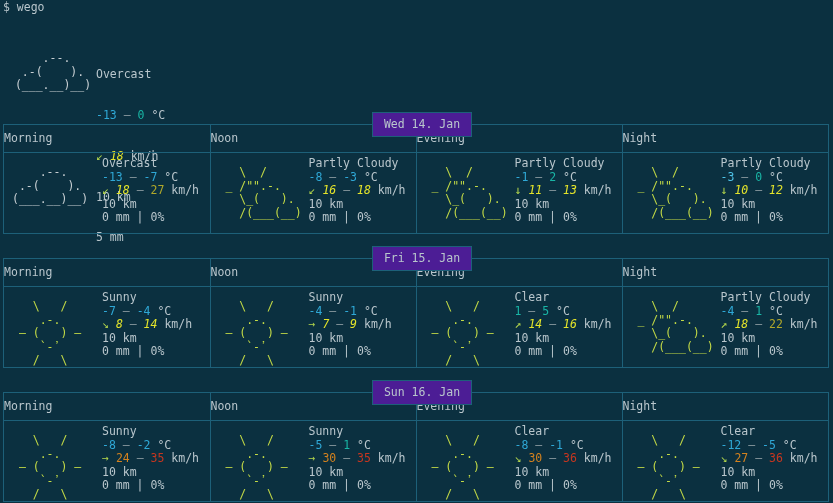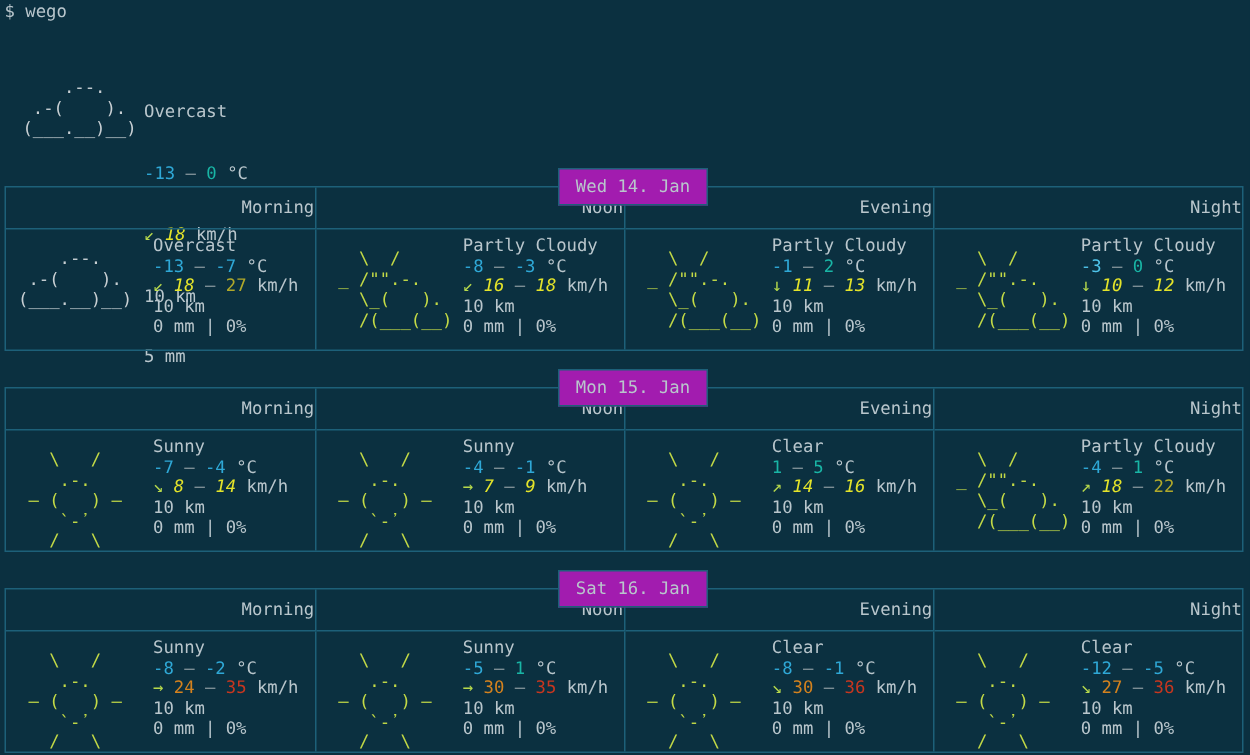--- a/index.html
+++ b/index.html
@@ -79,41 +79,41 @@
   .day.d3 { top: 392px; }
 
   .daytab {
     position: absolute;
     top: -13px;
     left: 368px;
     width: 100px;
     height: 25px;
     box-sizing: border-box;
     border: 1px solid #1d6079;
-    background: #a21caf;
+    background: #4c1d95;
     text-align: center;
     line-height: 23px;
     color: #b9c6cc;
     z-index: 3;
   }
 
   table.slots {
     border-collapse: collapse;
     width: 100%;
     table-layout: fixed;
   }
   table.slots td, table.slots th {
     border: 0;
     padding: 0;
     vertical-align: top;
   }
   table.slots th.slot-head {
     height: 27px;
     line-height: 27px;
-    text-align: right;
+    text-align: left;
     font-weight: normal;
     color: #b9c6cc;
     border-bottom: 1px solid #1d6079;
   }
   table.slots th.slot-head + th.slot-head,
   table.slots td.slot-cell + td.slot-cell {
     border-left: 1px solid #1d6079;
   }
   td.slot-cell {
     height: 80px;
@@ -222,21 +222,21 @@
    /(___(__) </div>
                 <div class="info"><div class="line"><span class="c-gray">Partly Cloudy</span></div><div class="line"><span class="c-cyanb">-3</span><span class="c-dim"> — </span><span class="c-teal">0</span><span class="c-gray"> </span><span class="c-gray">°C</span></div><div class="line"><span class="c-lgreen">↓</span><span class="c-gray"> </span><span class="c-yellow">10</span><span class="c-dim"> — </span><span class="c-yellow">12</span><span class="c-gray"> </span><span class="c-gray">km/h</span></div><div class="line"><span class="c-gray">10 km</span></div><div class="line"><span class="c-gray">0 mm | 0%</span></div></div>
               </div>
             </td>
           </tr>
         </tbody>
     </table>
   </div>
 
   <div class="day d2">
-    <div class="daytab">Mon 15. Jan</div>
+    <div class="daytab">Fri 15. Jan</div>
     <table class="slots">
       <thead>
           <tr>
             <th class="slot-head">Morning</th>
             <th class="slot-head">Noon</th>
             <th class="slot-head">Evening</th>
             <th class="slot-head">Night</th>
           </tr>
         </thead>
       <tbody>
@@ -279,21 +279,21 @@
    /(___(__) </div>
                 <div class="info"><div class="line"><span class="c-gray">Partly Cloudy</span></div><div class="line"><span class="c-cyan">-4</span><span class="c-dim"> — </span><span class="c-teal">1</span><span class="c-gray"> </span><span class="c-gray">°C</span></div><div class="line"><span class="c-lgreen">↗</span><span class="c-gray"> </span><span class="c-yellow">18</span><span class="c-dim"> — </span><span class="c-olive">22</span><span class="c-gray"> </span><span class="c-gray">km/h</span></div><div class="line"><span class="c-gray">10 km</span></div><div class="line"><span class="c-gray">0 mm | 0%</span></div></div>
               </div>
             </td>
           </tr>
         </tbody>
     </table>
   </div>
 
   <div class="day d3">
-    <div class="daytab">Sat 16. Jan</div>
+    <div class="daytab">Sun 16. Jan</div>
     <table class="slots">
       <thead>
           <tr>
             <th class="slot-head">Morning</th>
             <th class="slot-head">Noon</th>
             <th class="slot-head">Evening</th>
             <th class="slot-head">Night</th>
           </tr>
         </thead>
       <tbody>

